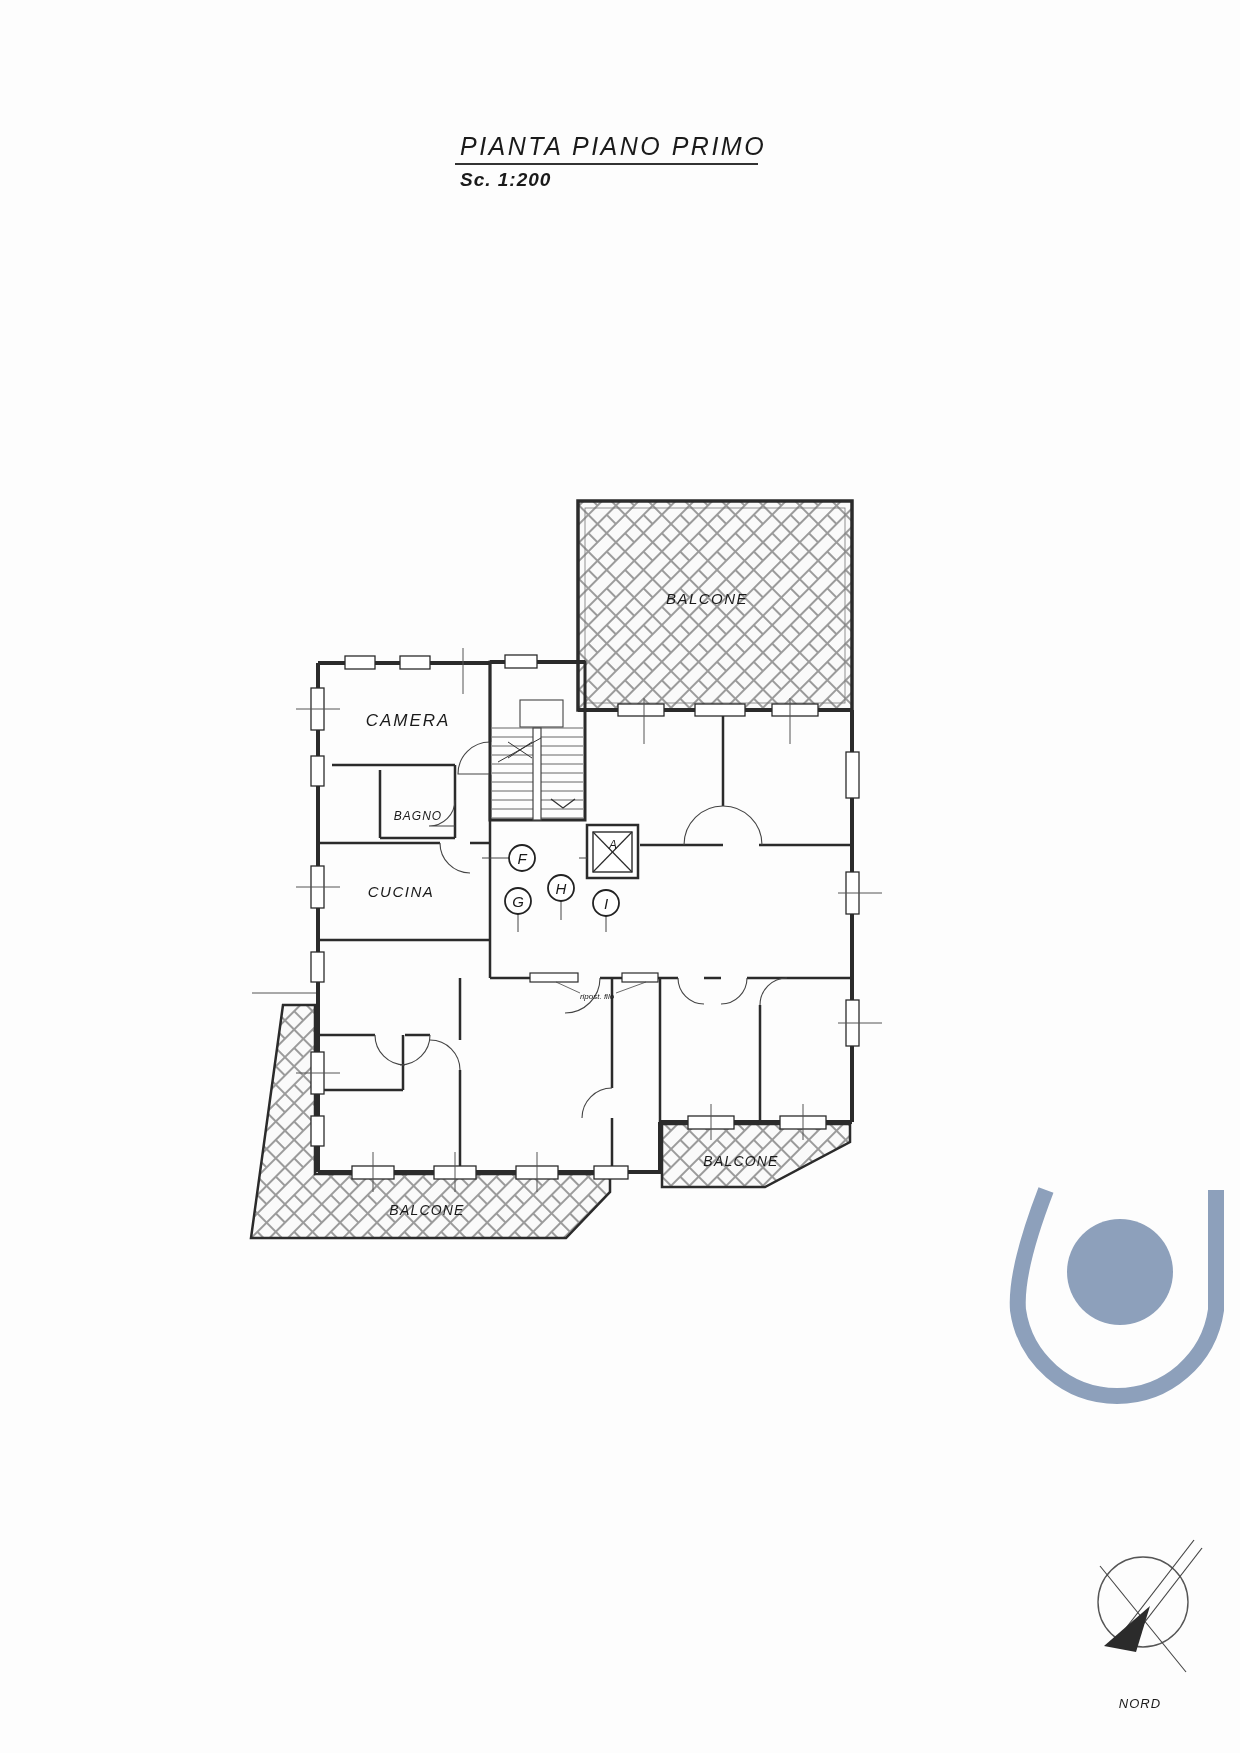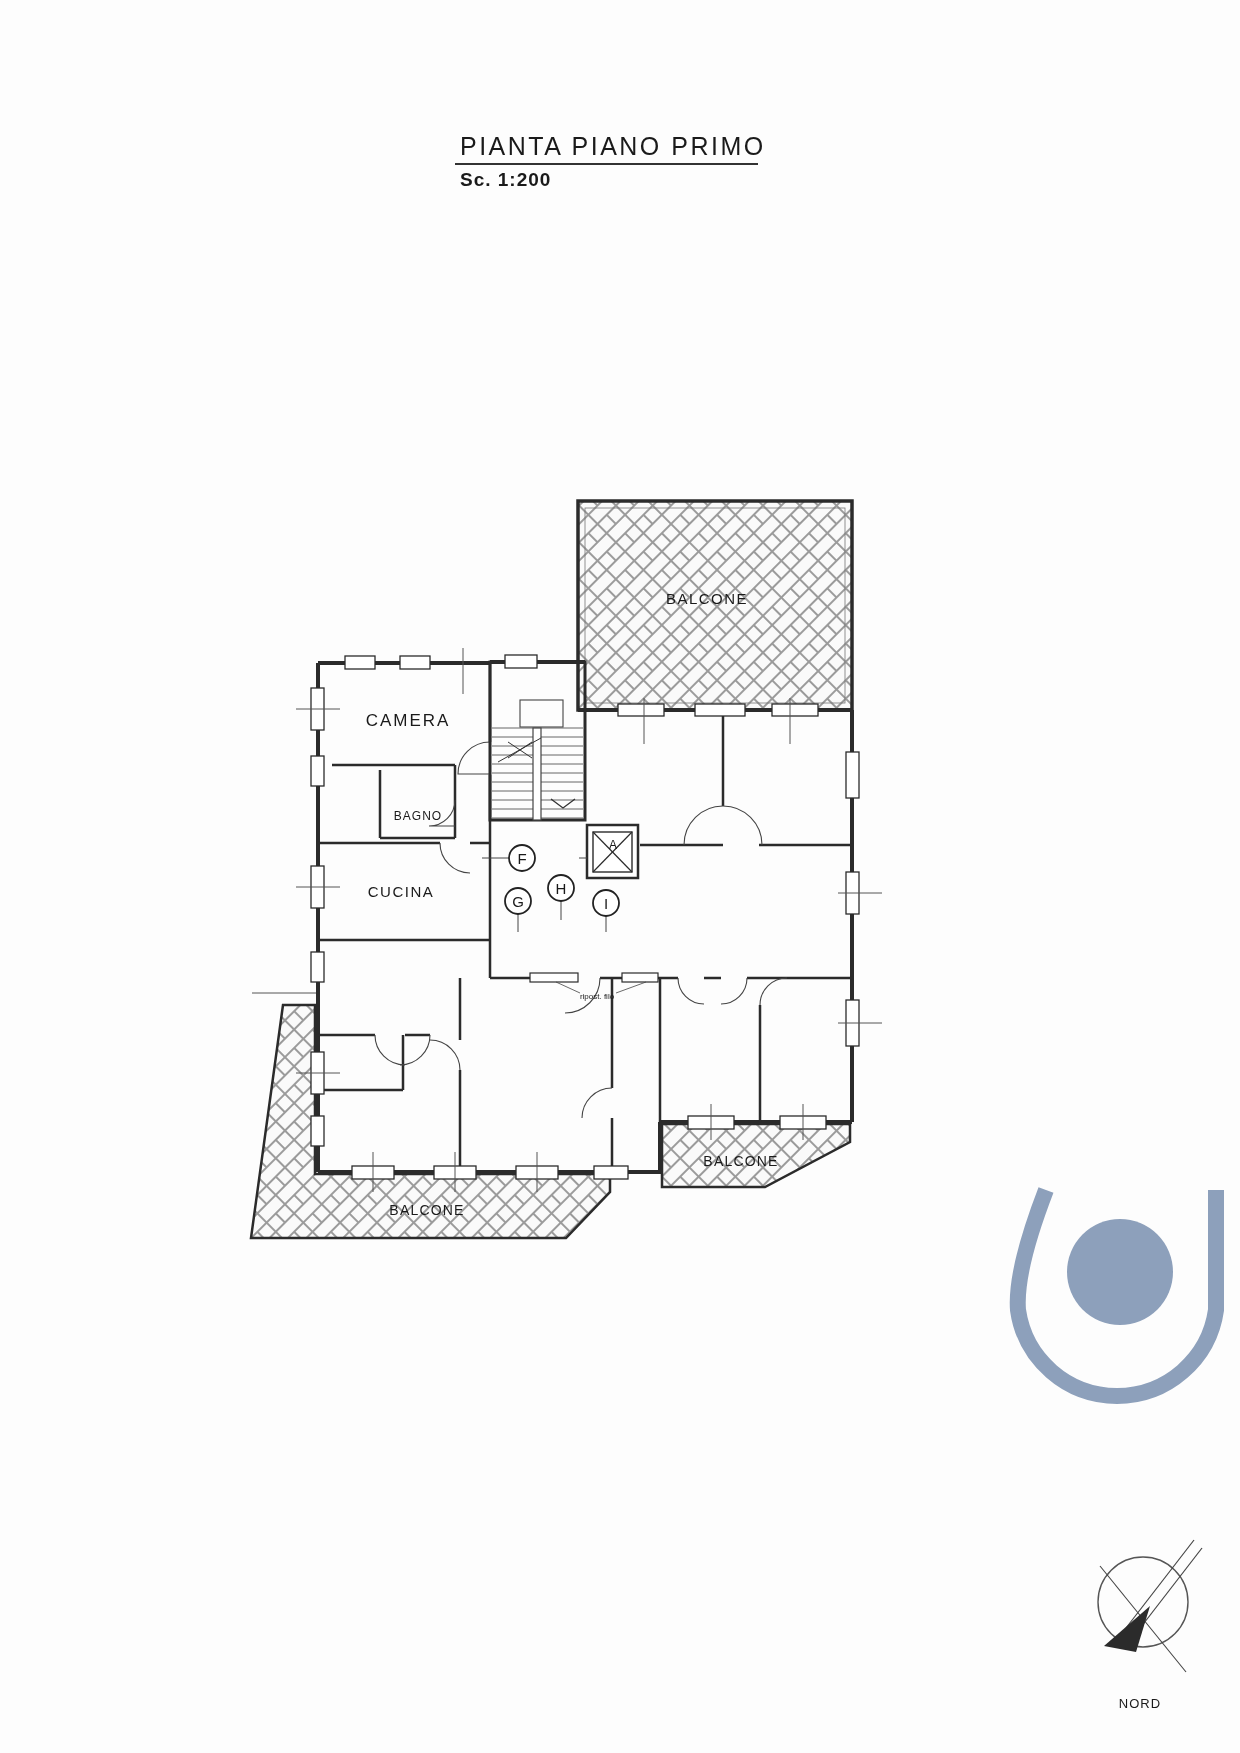--- a/index.html
+++ b/index.html
@@ -1,17 +1,17 @@
 <!DOCTYPE html>
 <html><head>
 <meta charset="utf-8">
 <style>
   html,body{margin:0;padding:0;background:#ffffff;}
   #page{position:relative;width:1240px;height:1753px;background:#fdfdfd;overflow:hidden;
-        font-family:"Liberation Sans",sans-serif;}
+        font-family:"Liberation Sans",sans-serif;font-style:italic;}
   svg{position:absolute;left:0;top:0;}
   text{font-family:"Liberation Sans",sans-serif;fill:#1a1a1a;}
   .wall{stroke:#2b2b2b;fill:none;}
   .thin{stroke:#444;fill:none;}
   .tick{stroke:#555;stroke-width:1;fill:none;}
   .win{fill:#ffffff;stroke:#2b2b2b;stroke-width:1.3;}
 </style>
 </head>
 <body>
 

